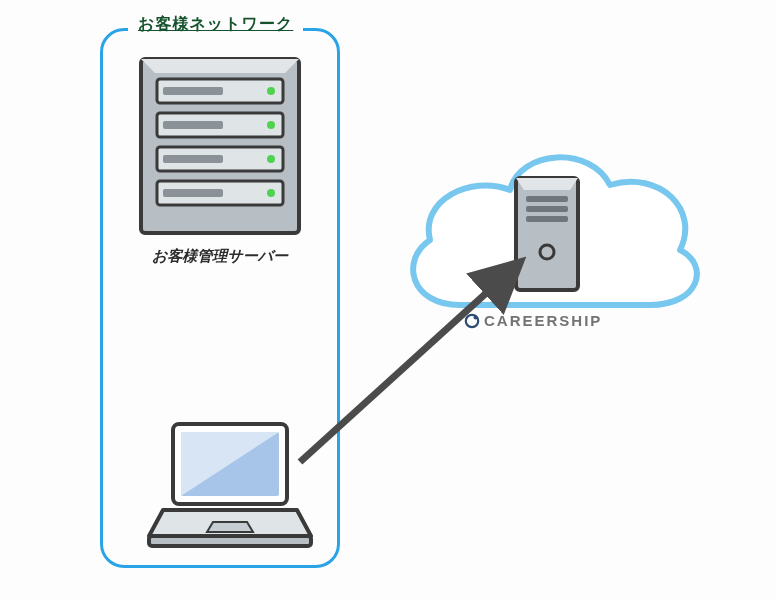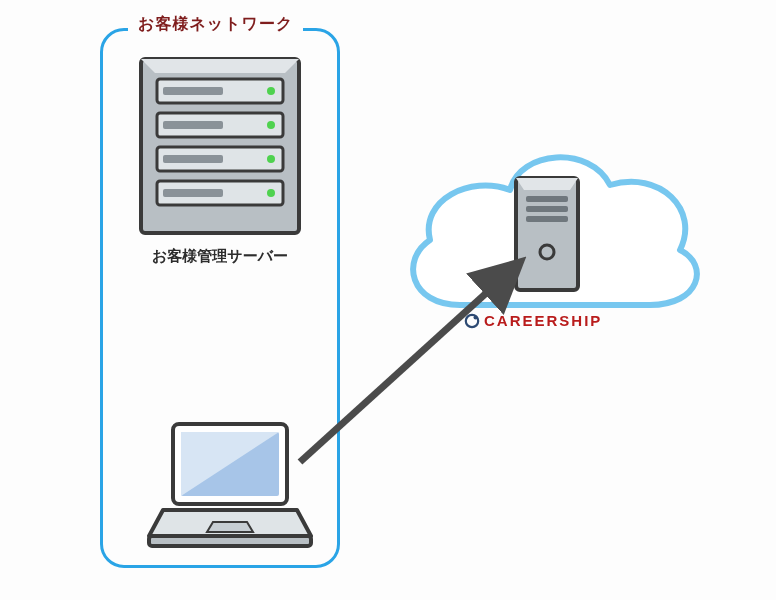--- a/index.html
+++ b/index.html
@@ -27,52 +27,54 @@
     border: 3px solid #2aa4e6;
     border-radius: 24px;
     box-sizing: border-box;
   }
   .net-title {
     position: absolute;
     left: 128px;
     top: 14px;
     background: #fdfdfd;
     padding: 0 10px;
-    color: #7f1d1d;
+    color: #14532d;
     font-weight: bold;
     font-size: 16px;
     letter-spacing: 1px;
+    text-decoration: underline;
   }
   
   .label {
     position: absolute;
     font-size: 15px;
     font-weight: bold;
     color: #2d2d2d;
     text-align: center;
   }
   .label.customer-server {
     left: 130px;
     top: 247px;
     width: 180px;
+    font-style: italic;
   }
   .label.vendor-server {
     left: 445px;
     top: 353px;
     width: 200px;
   }
   
   .brand {
     position: absolute;
     left: 464px;
     top: 312px;
     display: flex;
     align-items: center;
     gap: 4px;
-    color: #b91c1c;
+    color: #737373;
     font-weight: bold;
     font-size: 15px;
     letter-spacing: 2px;
   }
   .brand .circ-icon {
     width: 16px;
     height: 16px;
     display: inline-block;
   }
   

